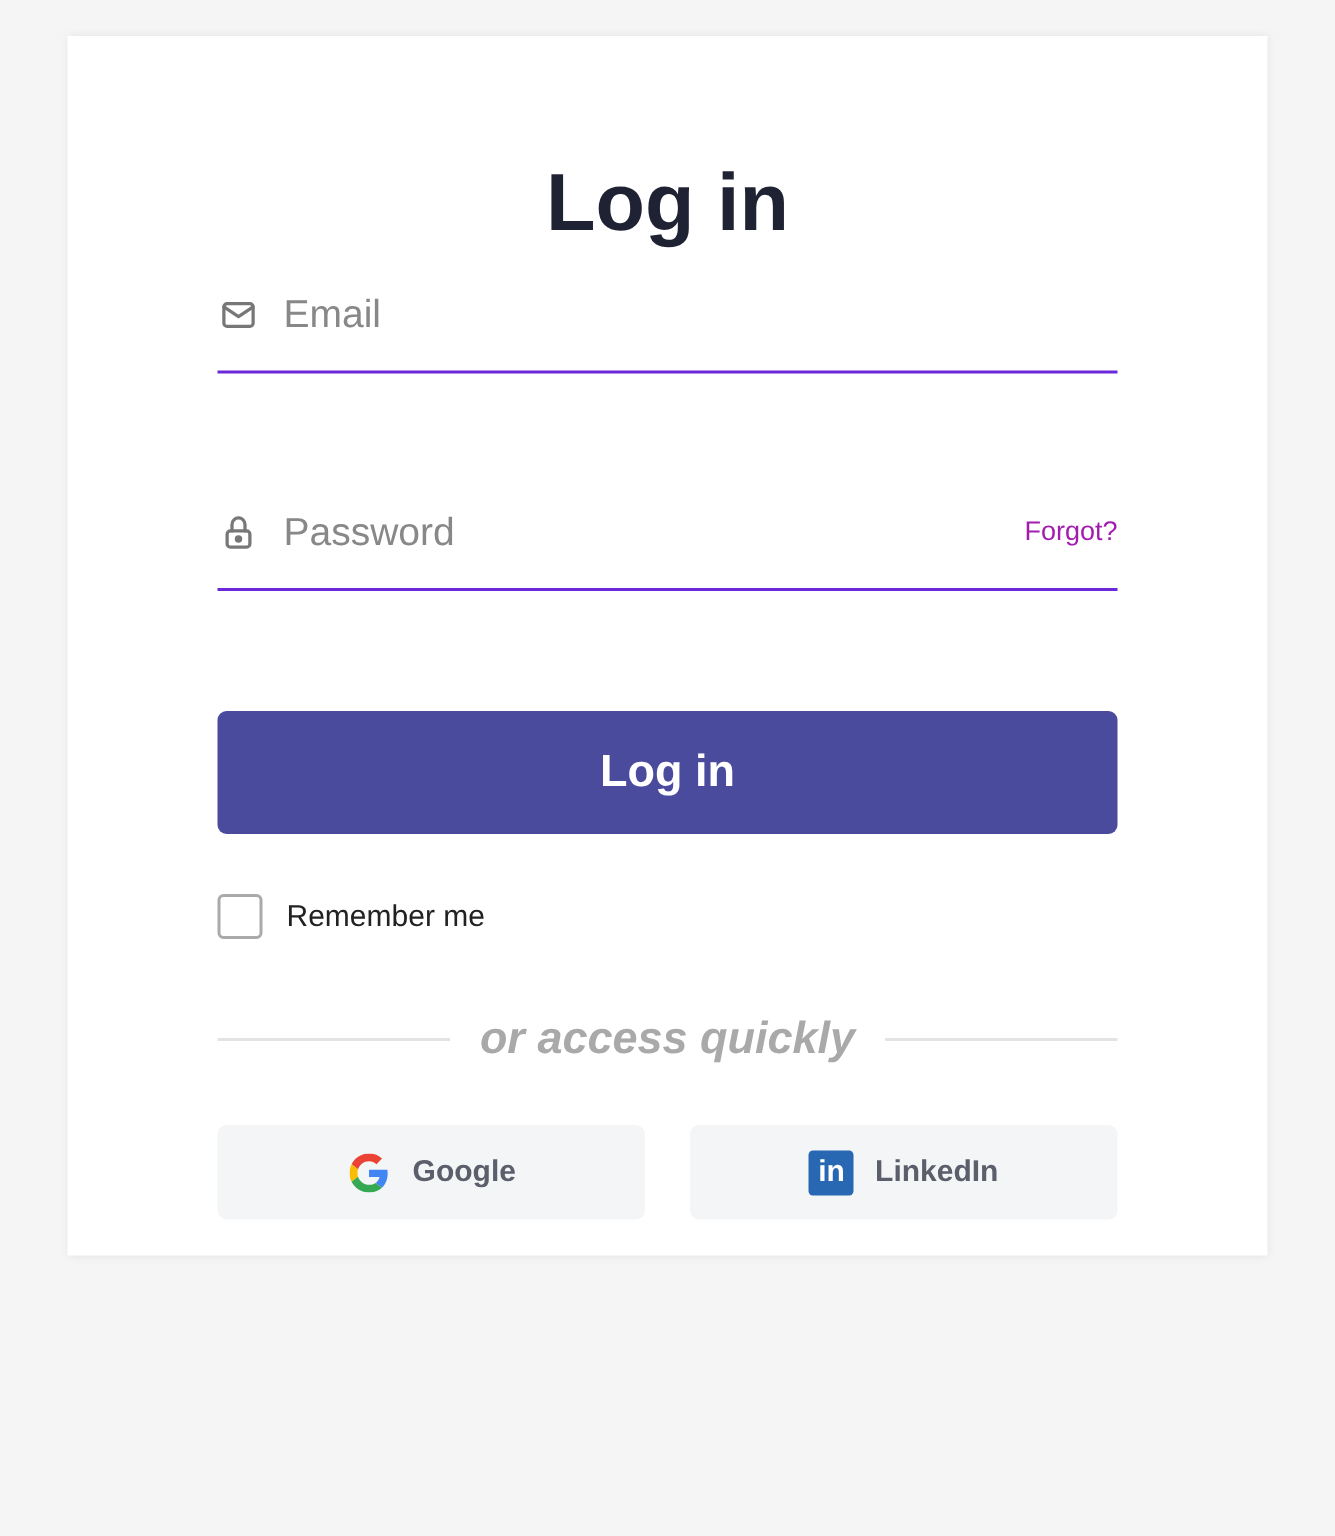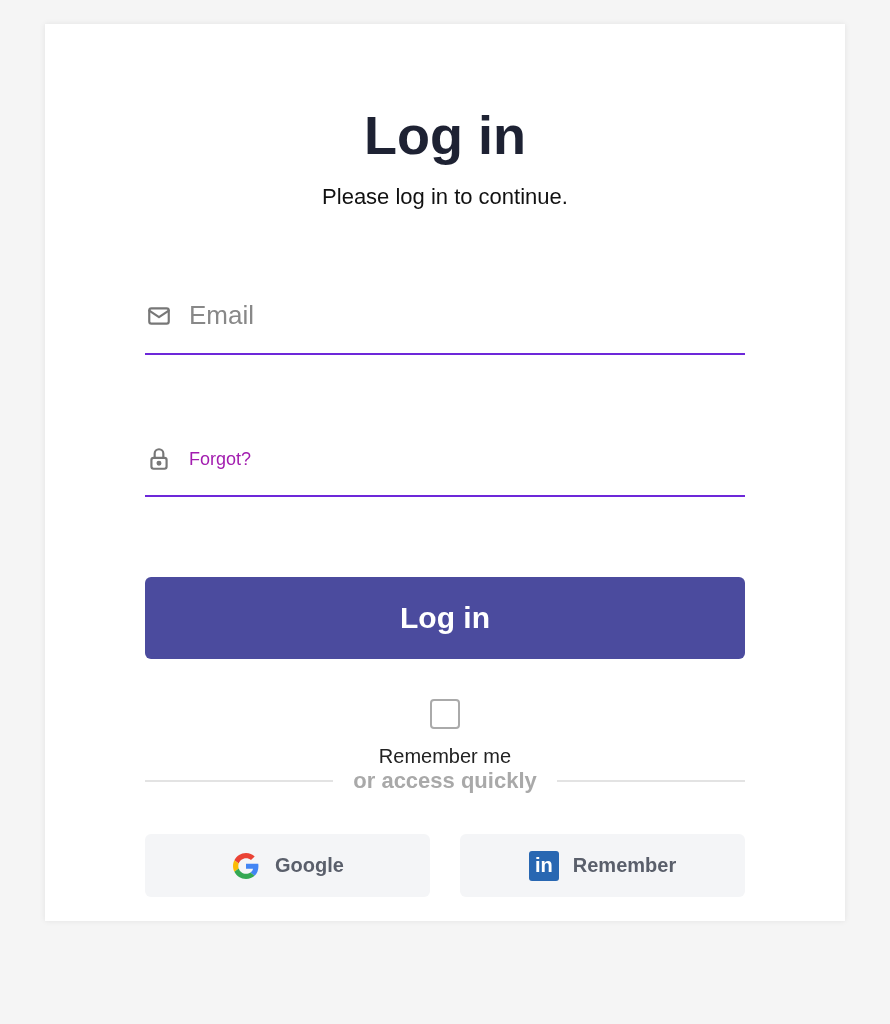--- a/index.html
+++ b/index.html
@@ -76,21 +76,21 @@
       border: none;
       padding: 24px 0;
       border-radius: 6px;
       cursor: pointer;
       margin-bottom: 40px;
     }
     .remember-row {
       display: flex;
       align-items: center;
       gap: 16px;
-      flex-direction: column;
+      margin-bottom: 50px;
     }
     .checkbox {
       width: 30px;
       height: 30px;
       border: 2px solid #aaa;
       border-radius: 4px;
       background: #fff;
       cursor: pointer;
     }
     .remember-label {
@@ -102,23 +102,24 @@
       align-items: center;
       gap: 20px;
       margin-bottom: 40px;
     }
     .divider-line {
       flex: 1;
       height: 2px;
       background: #e3e3e3;
     }
     .divider-text {
-      font-size: 22px;
+      font-size: 30px;
       font-weight: 700;
       color: #a9a9a9;
+      font-style: italic;
     }
     .social-row {
       display: flex;
       gap: 30px;
     }
     .social-btn {
       flex: 1;
       background: #f4f5f7;
       border: none;
       border-radius: 6px;
@@ -152,40 +153,40 @@
       align-items: center;
       justify-content: center;
       border-radius: 3px;
     }
   </style>
 </head>
 <body>
 
 <div class="card">
   <h1 class="heading">Log in</h1>
-  <p class="subheading">Please log in to continue.</p>
 
   <div class="field">
     <span class="field-icon">
       <svg width="26" height="26" viewBox="0 0 24 24" fill="none" stroke="#777" stroke-width="2" stroke-linecap="round" stroke-linejoin="round">
         <rect x="3" y="5" width="18" height="14" rx="2"></rect>
         <polyline points="3,7 12,13 21,7"></polyline>
       </svg>
     </span>
     <input class="field-input" type="text" placeholder="Email" style="">
   </div>
 
   <div class="field">
     <span class="field-icon">
       <svg width="26" height="26" viewBox="0 0 24 24" fill="none" stroke="#777" stroke-width="2" stroke-linecap="round" stroke-linejoin="round">
         <rect x="5" y="11" width="14" height="10" rx="2"></rect>
         <path d="M8 11V7a4 4 0 0 1 8 0v4"></path>
         <circle cx="12" cy="16" r="1.3" fill="#777"></circle>
       </svg>
     </span>
+    <input class="field-input" type="password" placeholder="Password" style="">
     <a class="forgot-link">Forgot?</a>
   </div>
 
   <button class="primary-btn">Log in</button>
 
   <div class="remember-row">
     <div class="checkbox"></div>
     <span class="remember-label">Remember me</span>
   </div>
 
@@ -205,17 +206,17 @@
           <path fill="#34A853" d="M24 48c6.48 0 11.93-2.13 15.89-5.81l-7.73-6c-2.15 1.45-4.92 2.3-8.16 2.3-6.26 0-11.57-4.22-13.47-9.91l-7.98 6.19C6.51 42.62 14.62 48 24 48z"></path>
         </svg>
       </span>
       <span class="label">Google</span>
     </button>
 
     <button class="social-btn">
       <span class="social-icon">
         <span class="linkedin-box">in</span>
       </span>
-      <span class="label">Remember</span>
+      <span class="label">LinkedIn</span>
     </button>
 
   </div>
 </div>
 
 </body></html>

